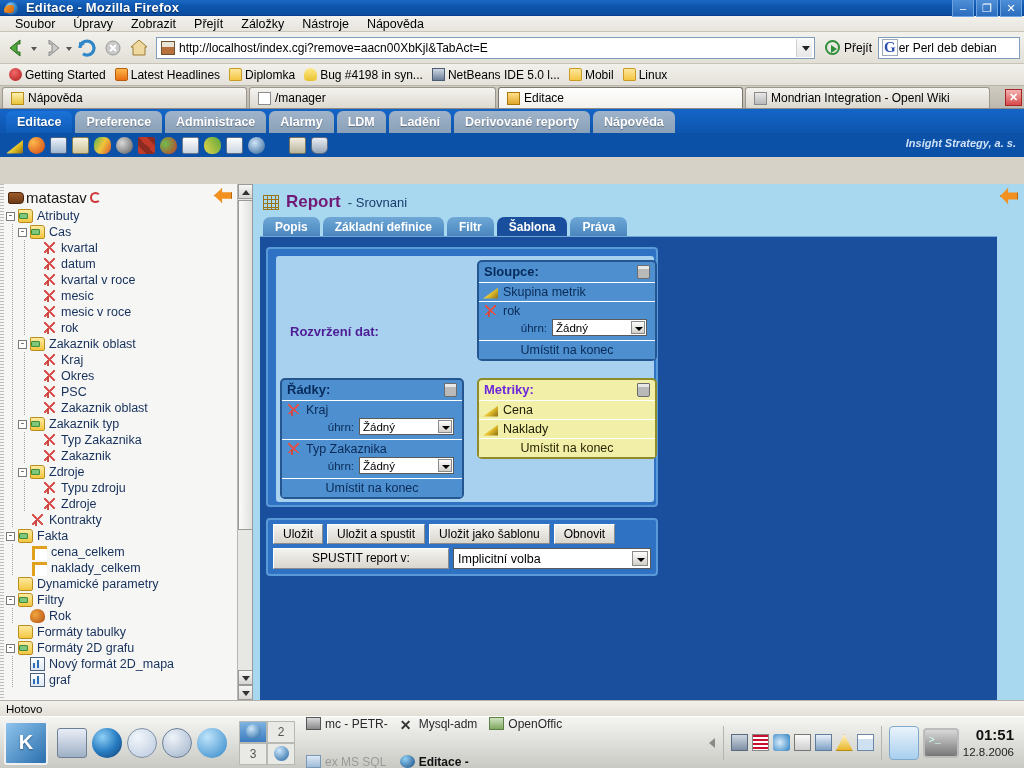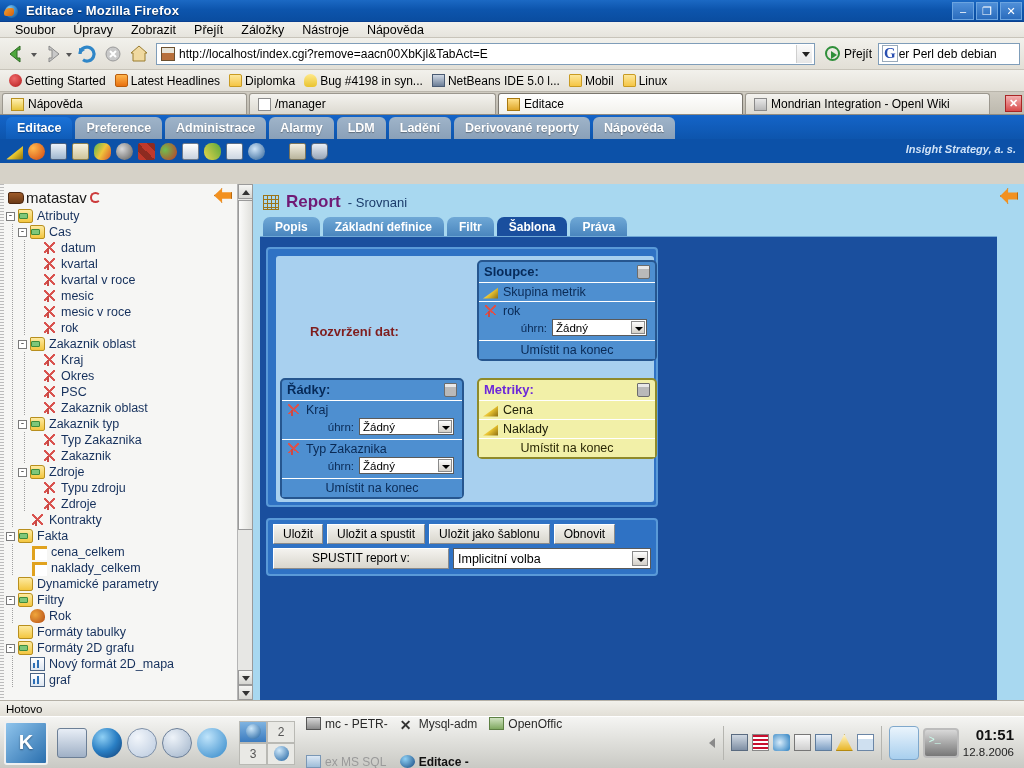--- a/index.html
+++ b/index.html
@@ -8,21 +8,21 @@
     width: 1024px; height: 768px;
     overflow: hidden;
     font-family: "Liberation Sans", sans-serif;
     font-size: 12px;
     background: #d6d2c8;
   }
   #app { position: relative; width: 1024px; height: 768px; }
 
   
   .titlebar {
-    height: 22px;
+    height: 16px;
     background: linear-gradient(to bottom, #1b69c4 0%, #0d55ad 45%, #0a4da0 100%);
     display: flex; align-items: center;
     padding: 0 2px 0 4px;
     border-bottom: 1px solid #0a4090;
   }
   .title-icon {
     width: 16px; height: 16px; margin-right: 6px;
     position: relative; flex: none;
   }
   .title-icon .globe {
@@ -368,21 +368,21 @@
     position: absolute; left: 6px; top: 10px; width: 392px; height: 260px;
     background: #2f72c4; border: 2px solid #5a9ad8; border-radius: 4px;
     padding: 4px;
   }
   .layout-area {
     position: absolute; left: 8px; top: 7px; width: 378px; height: 246px;
     background: #a8d0ef; border-radius: 3px;
   }
   .lbl-rozvrzeni {
     position: absolute; left: 14px; top: 68px;
-    font-size: 13px; font-weight: bold; color: #7f1d1d; margin-left: 20px;
+    font-size: 13px; font-weight: bold; color: #4c1d95;
   }
   .box {
     position: absolute; border: 2px solid #26568f; border-radius: 5px;
   }
   .box .bhead {
     display: flex; align-items: center; justify-content: space-between;
     padding: 2px 5px 3px 5px;
     font-weight: bold; font-size: 13px; color: #062a59;
   }
   .box .trash {
@@ -732,28 +732,28 @@
             <span class="guide"></span>
             <span class="exp">-</span>
             <span class="nico ico-fold open"></span>
             <span class="nlabel">Cas</span>
           </div>
           <div class="node">
             <span class="guide"></span>
             <span class="guide"></span>
             <span class="expspace"></span>
             <span class="nico ico-attr"></span>
+            <span class="nlabel">kvartal</span>
+          </div>
+          <div class="node">
+            <span class="guide"></span>
+            <span class="guide"></span>
+            <span class="expspace"></span>
+            <span class="nico ico-attr"></span>
             <span class="nlabel">datum</span>
-          </div>
-          <div class="node">
-            <span class="guide"></span>
-            <span class="guide"></span>
-            <span class="expspace"></span>
-            <span class="nico ico-attr"></span>
-            <span class="nlabel">kvartal</span>
           </div>
           <div class="node">
             <span class="guide"></span>
             <span class="guide"></span>
             <span class="expspace"></span>
             <span class="nico ico-attr"></span>
             <span class="nlabel">kvartal v roce</span>
           </div>
           <div class="node">
             <span class="guide"></span>

